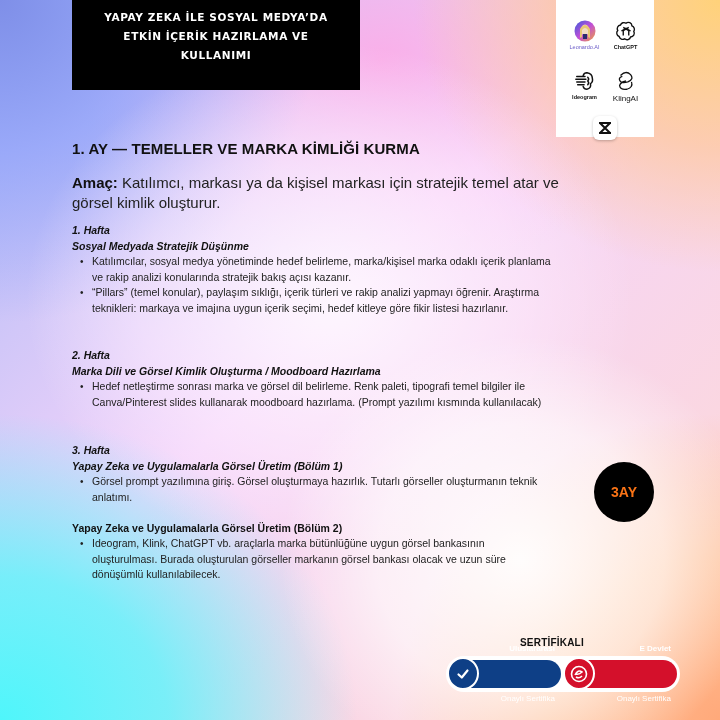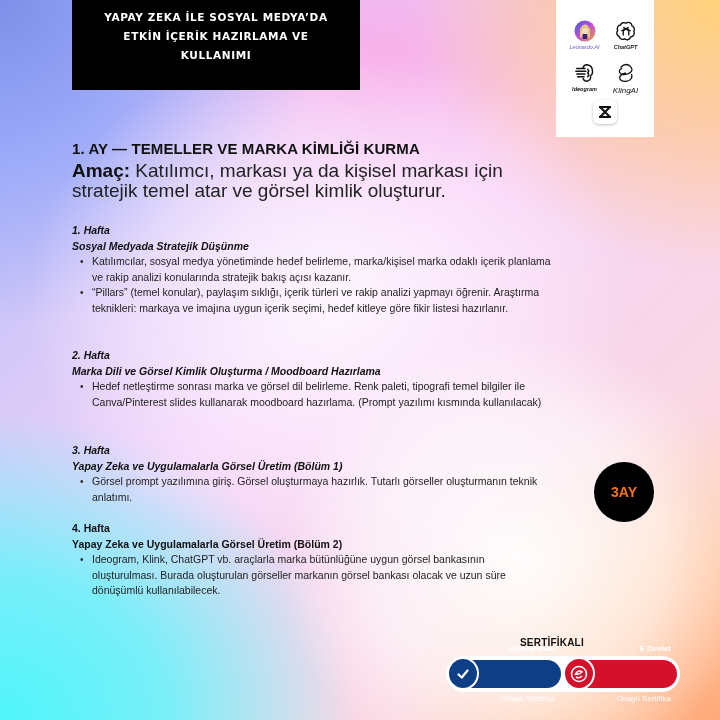--- a/index.html
+++ b/index.html
@@ -34,40 +34,39 @@
       font-weight: 900; font-size: 10.5px; letter-spacing: 0.6px; line-height: 19px;
       text-transform: uppercase;
     }
     .logos-panel {
       position: absolute; left: 556px; top: 0; width: 98px; height: 137px;
       background: #ffffff;
       display: grid;
       grid-template-columns: 1fr 1fr;
       grid-template-rows: 38px 34px 38px;
       padding: 20px 8px 6px;
-      row-gap: 4px;
-      font-style: italic;
+      row-gap: 12px;
     }
     .logo {
       display: flex; flex-direction: column; align-items: center; justify-content: flex-start;
     }
     .logo .glyph { width: 22px; height: 22px; display: flex; align-items: center; justify-content: center; }
     .logo .lbl { font-size: 5.5px; margin-top: 2px; color: #111; font-weight: 700; white-space: nowrap; }
     .logo .lbl.thin { font-weight: 400; color: #6b5cc8; }
     .logo .lbl.kling { font-size: 8px; font-weight: 400; }
     .logo.capcut { grid-column: 1 / span 2; }
     .capcut-box {
       width: 24px; height: 24px; border-radius: 6px; background: #fff;
       box-shadow: 0 1px 3px rgba(0,0,0,0.25);
       display: flex; align-items: center; justify-content: center;
     }
 
     .content { position: absolute; left: 72px; top: 140px; width: 500px; }
     .month-title { font-size: 15px; font-weight: 700; color: #111; letter-spacing: 0.1px; }
-    .goal { font-size: 19px; line-height: 20px; margin-top: 4px; color: #222; }
+    .goal { font-size: 15px; line-height: 20px; margin-top: 16px; color: #222; }
     .goal b { font-weight: 700; color: #111; }
 
     .week { position: absolute; left: 72px; width: 490px; }
     .week .wk { font-size: 10.5px; font-weight: 700; font-style: italic; color: #111; line-height: 16px; }
     .week .wk.upright { font-style: normal; }
     .week .sub { font-size: 10.5px; font-weight: 700; font-style: italic; color: #111; line-height: 16px; }
     .week .sub.upright { font-style: normal; }
     .week ul { list-style: none; margin-left: 8px; }
     .week li { position: relative; padding-left: 12px; font-size: 10.5px; line-height: 15.5px; color: #222; }
     .week li::before { content: "•"; position: absolute; left: 0; top: 0; font-size: 10px; }
@@ -196,21 +195,20 @@
 
 <div class="week" style="top:442px;">
   <div class="wk">3. Hafta</div>
   <div class="sub">Yapay Zeka ve Uygulamalarla Görsel Üretim (Bölüm 1)</div>
   <ul style="width:480px;">
     <li>Görsel prompt yazılımına giriş. Görsel oluşturmaya hazırlık. Tutarlı görseller oluşturmanın teknik anlatımı.</li>
   </ul>
 </div>
 
 <div class="week" style="top:520px;">
-  <div class="wk upright">4. Hafta</div>
   <div class="sub upright">Yapay Zeka ve Uygulamalarla Görsel Üretim (Bölüm 2)</div>
   <ul style="width:470px;">
     <li>Ideogram, Klink, ChatGPT vb. araçlarla marka bütünlüğüne uygun görsel bankasının oluşturulması. Burada oluşturulan görseller markanın görsel bankası olacak ve uzun süre dönüşümlü kullanılabilecek.</li>
   </ul>
 </div>
 
 <div class="badge-3ay">3AY</div>
 
 <div class="cert-title">SERTİFİKALI</div>
 

